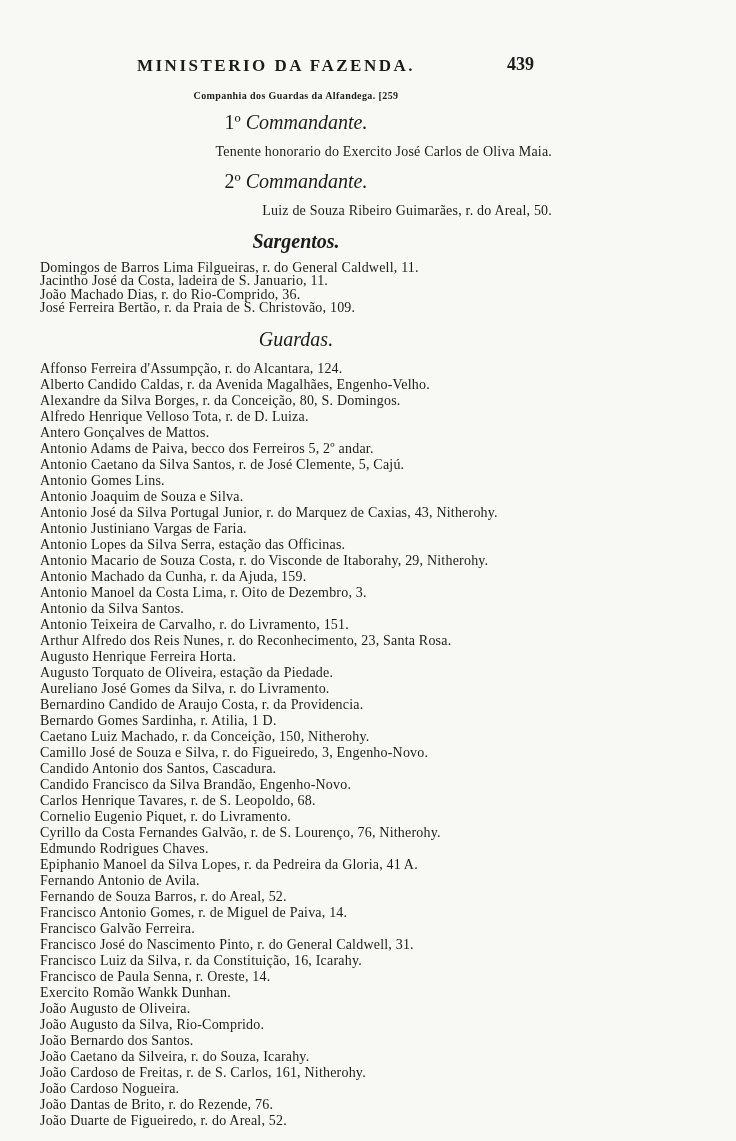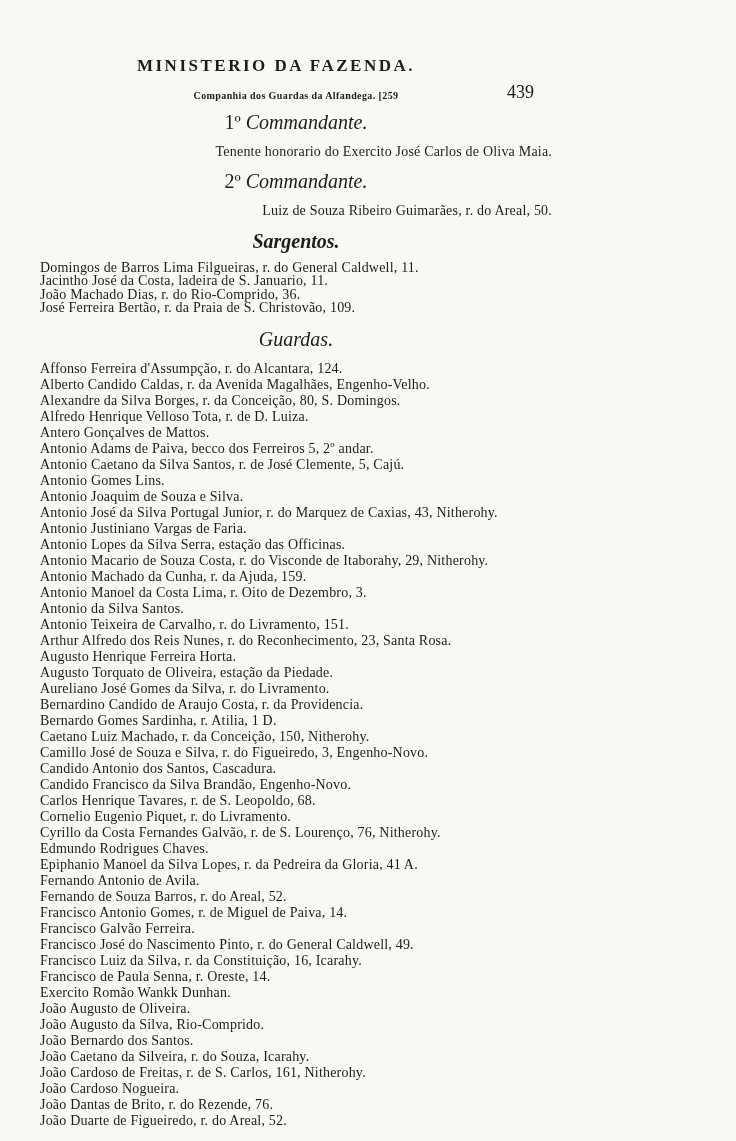--- a/index.html
+++ b/index.html
@@ -29,23 +29,22 @@
     text-align: center;
     font-weight: bold;
     font-size: 17px;
     letter-spacing: 2.5px;
     padding-right: 40px;
   }
   .page-number {
     position: absolute;
     top: -2px;
     right: 18px;
-    font-weight: normal;
+    font-weight: bold;
     font-size: 18px;
-    margin-top: 28px;
   }
   .doc-subtitle {
     text-align: center;
     font-weight: bold;
     font-size: 10px;
     margin-top: 10px;
     letter-spacing: 0.4px;
   }
   .sections {
     margin-top: 10px;
@@ -156,21 +155,21 @@
           <div class="entry">Candido Francisco da Silva Brandão, Engenho-Novo.</div>
           <div class="entry">Carlos Henrique Tavares, r. de S. Leopoldo, 68.</div>
           <div class="entry">Cornelio Eugenio Piquet, r. do Livramento.</div>
           <div class="entry">Cyrillo da Costa Fernandes Galvão, r. de S. Lourenço, 76, Nitherohy.</div>
           <div class="entry">Edmundo Rodrigues Chaves.</div>
           <div class="entry">Epiphanio Manoel da Silva Lopes, r. da Pedreira da Gloria, 41 A.</div>
           <div class="entry">Fernando Antonio de Avila.</div>
           <div class="entry">Fernando de Souza Barros, r. do Areal, 52.</div>
           <div class="entry">Francisco Antonio Gomes, r. de Miguel de Paiva, 14.</div>
           <div class="entry">Francisco Galvão Ferreira.</div>
-          <div class="entry">Francisco José do Nascimento Pinto, r. do General Caldwell, 49.</div>
+          <div class="entry">Francisco José do Nascimento Pinto, r. do General Caldwell, 31.</div>
           <div class="entry">Francisco Luiz da Silva, r. da Constituição, 16, Icarahy.</div>
           <div class="entry">Francisco de Paula Senna, r. Oreste, 14.</div>
           <div class="entry">Exercito Romão Wankk Dunhan.</div>
           <div class="entry">João Augusto de Oliveira.</div>
           <div class="entry">João Augusto da Silva, Rio-Comprido.</div>
           <div class="entry">João Bernardo dos Santos.</div>
           <div class="entry">João Caetano da Silveira, r. do Souza, Icarahy.</div>
           <div class="entry">João Cardoso de Freitas, r. de S. Carlos, 161, Nitherohy.</div>
           <div class="entry">João Cardoso Nogueira.</div>
           <div class="entry">João Dantas de Brito, r. do Rezende, 76.</div>

